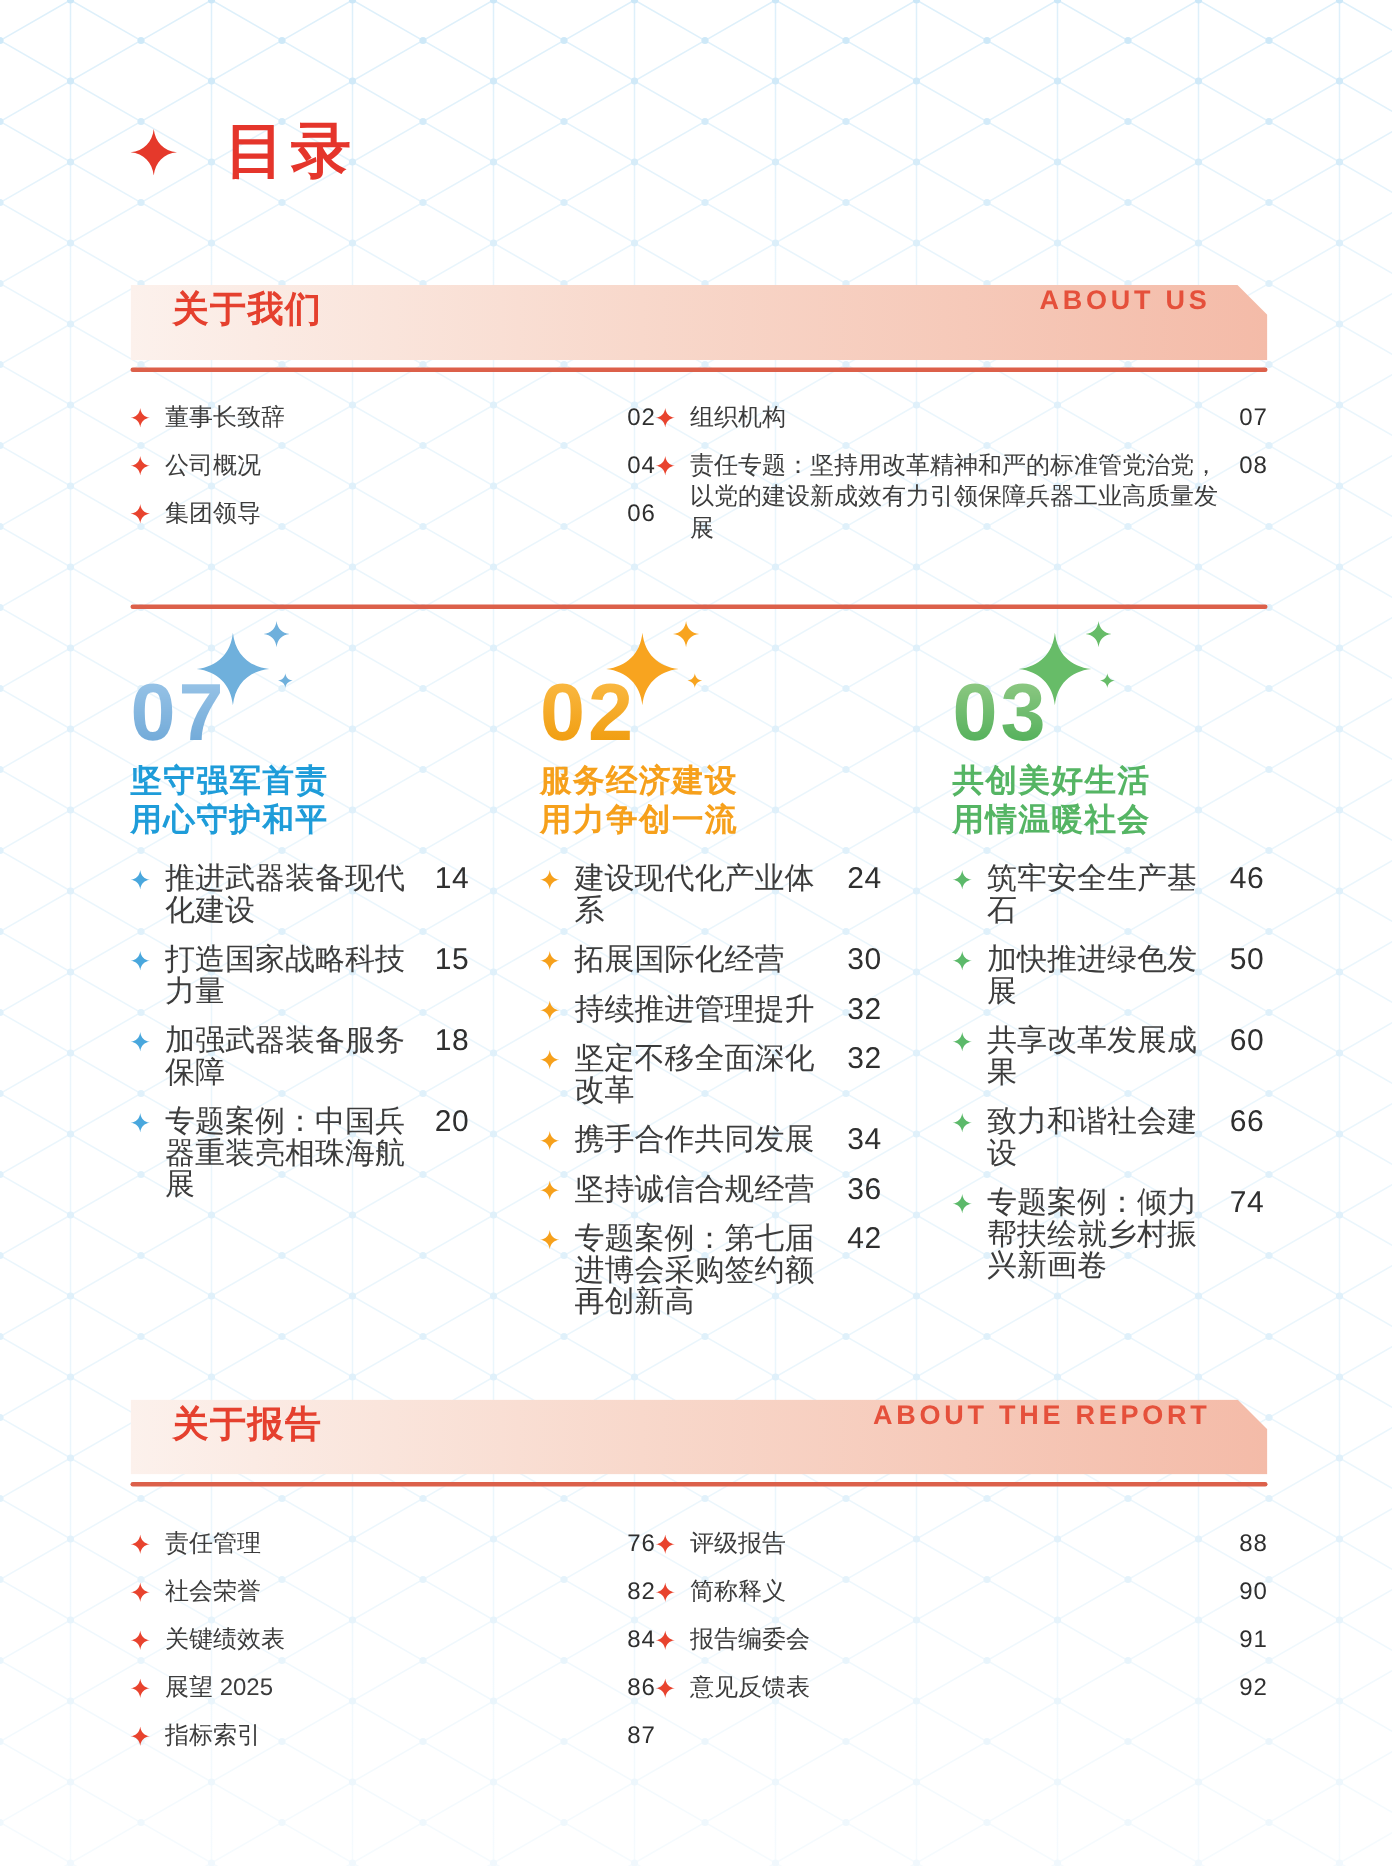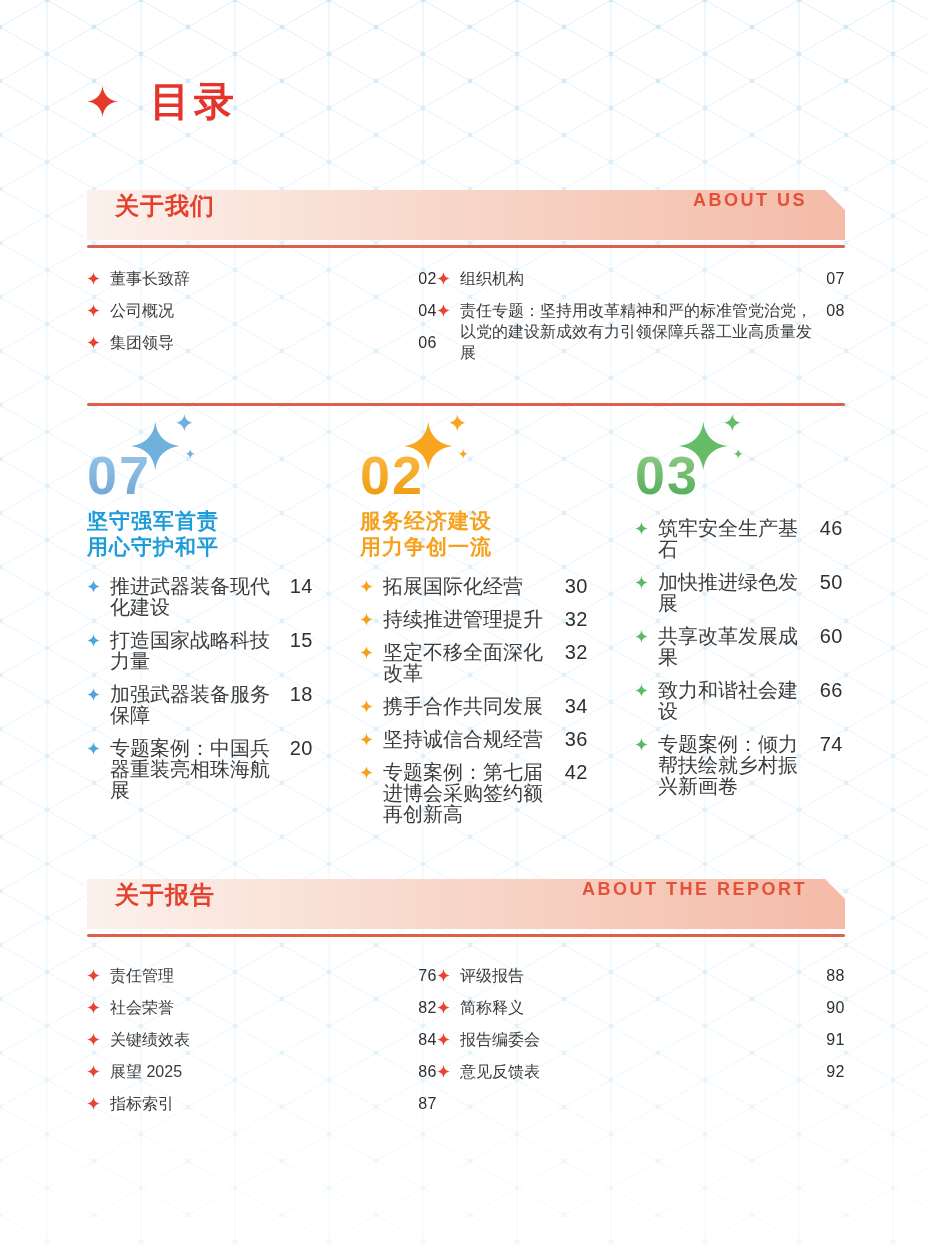--- a/index.html
+++ b/index.html
@@ -248,20 +248,27 @@
             <use href="#sp" xlink:href="#sp" transform="translate(46,0) scale(0.75)"></use>
             <use href="#sp" xlink:href="#sp" transform="translate(56,36) scale(0.42)"></use>
           </svg>
         </div>
         <div class="chtitle">
           <div>服务经济建设</div>
           <div>用力争创一流</div>
         </div>
         <div class="ch-items">
 
+            <div class="entry">
+              <svg class="bullet" viewBox="0 0 24 24">
+                <use href="#sp" xlink:href="#sp"></use>
+              </svg>
+              <span class="label">建设现代化产业体系</span>
+              <span class="num">24</span>
+            </div>
 
             <div class="entry">
               <svg class="bullet" viewBox="0 0 24 24">
                 <use href="#sp" xlink:href="#sp"></use>
               </svg>
               <span class="label">拓展国际化经营</span>
               <span class="num">30</span>
             </div>
 
             <div class="entry">
@@ -308,20 +315,24 @@
 
       <div class="chapter ch3">
         <div class="chnum-row">
           <span class="chnum">03</span>
           <svg class="chspark" viewBox="0 0 70 64">
             <use href="#sp" xlink:href="#sp" transform="translate(0,8) scale(2.08)"></use>
             <use href="#sp" xlink:href="#sp" transform="translate(46,0) scale(0.75)"></use>
             <use href="#sp" xlink:href="#sp" transform="translate(56,36) scale(0.42)"></use>
           </svg>
         </div>
+        <div class="chtitle">
+          <div>共创美好生活</div>
+          <div>用情温暖社会</div>
+        </div>
         <div class="ch-items">
 
             <div class="entry">
               <svg class="bullet" viewBox="0 0 24 24">
                 <use href="#sp" xlink:href="#sp"></use>
               </svg>
               <span class="label">筑牢安全生产基石</span>
               <span class="num">46</span>
             </div>
 

